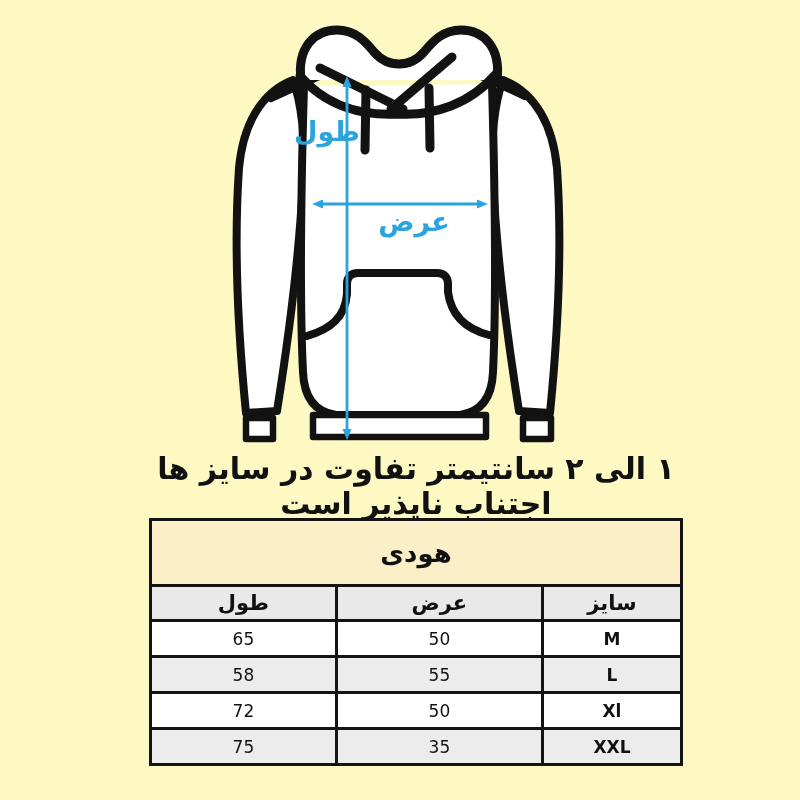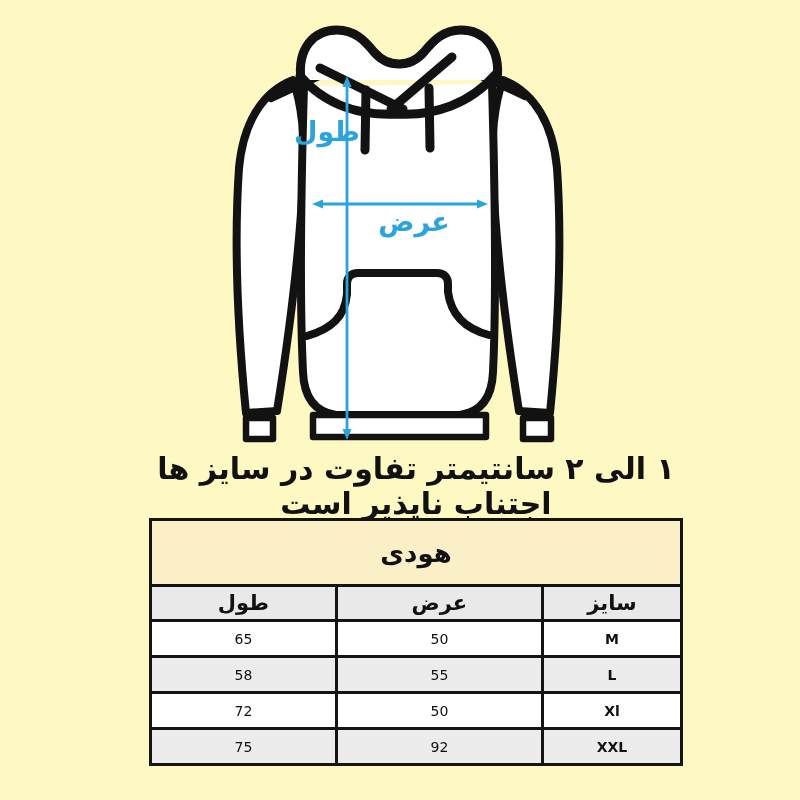--- a/index.html
+++ b/index.html
@@ -54,21 +54,21 @@
     font-size: 26px; font-weight: bold;
   }
   .size-table tr.cols th {
     height: 32px;
     background: #E9E9E9;
     font-size: 21px; font-weight: bold;
   }
   .size-table tbody td {
     height: 33px;
     background: #ffffff;
-    font-size: 14px; font-weight: normal;
+    font-size: 17px; font-weight: normal;
   }
   .size-table tbody td.size-cell { font-weight: bold; }
   .size-table tbody tr:nth-child(even) td { background: #ECECEC; }
   .c-size   { width: 26.2%; }
   .c-width  { width: 38.8%; }
   .c-length { width: 35%; }
 </style>
 </head>
 <body>
 
@@ -140,18 +140,18 @@
         <td>55</td>
         <td>58</td>
       </tr>
       <tr>
         <td class="size-cell">Xl</td>
         <td>50</td>
         <td>72</td>
       </tr>
       <tr>
         <td class="size-cell">XXL</td>
-        <td>92</td>
+        <td>35</td>
         <td>75</td>
       </tr>
     </tbody>
   </table>
 </div>
 
 </body></html>

